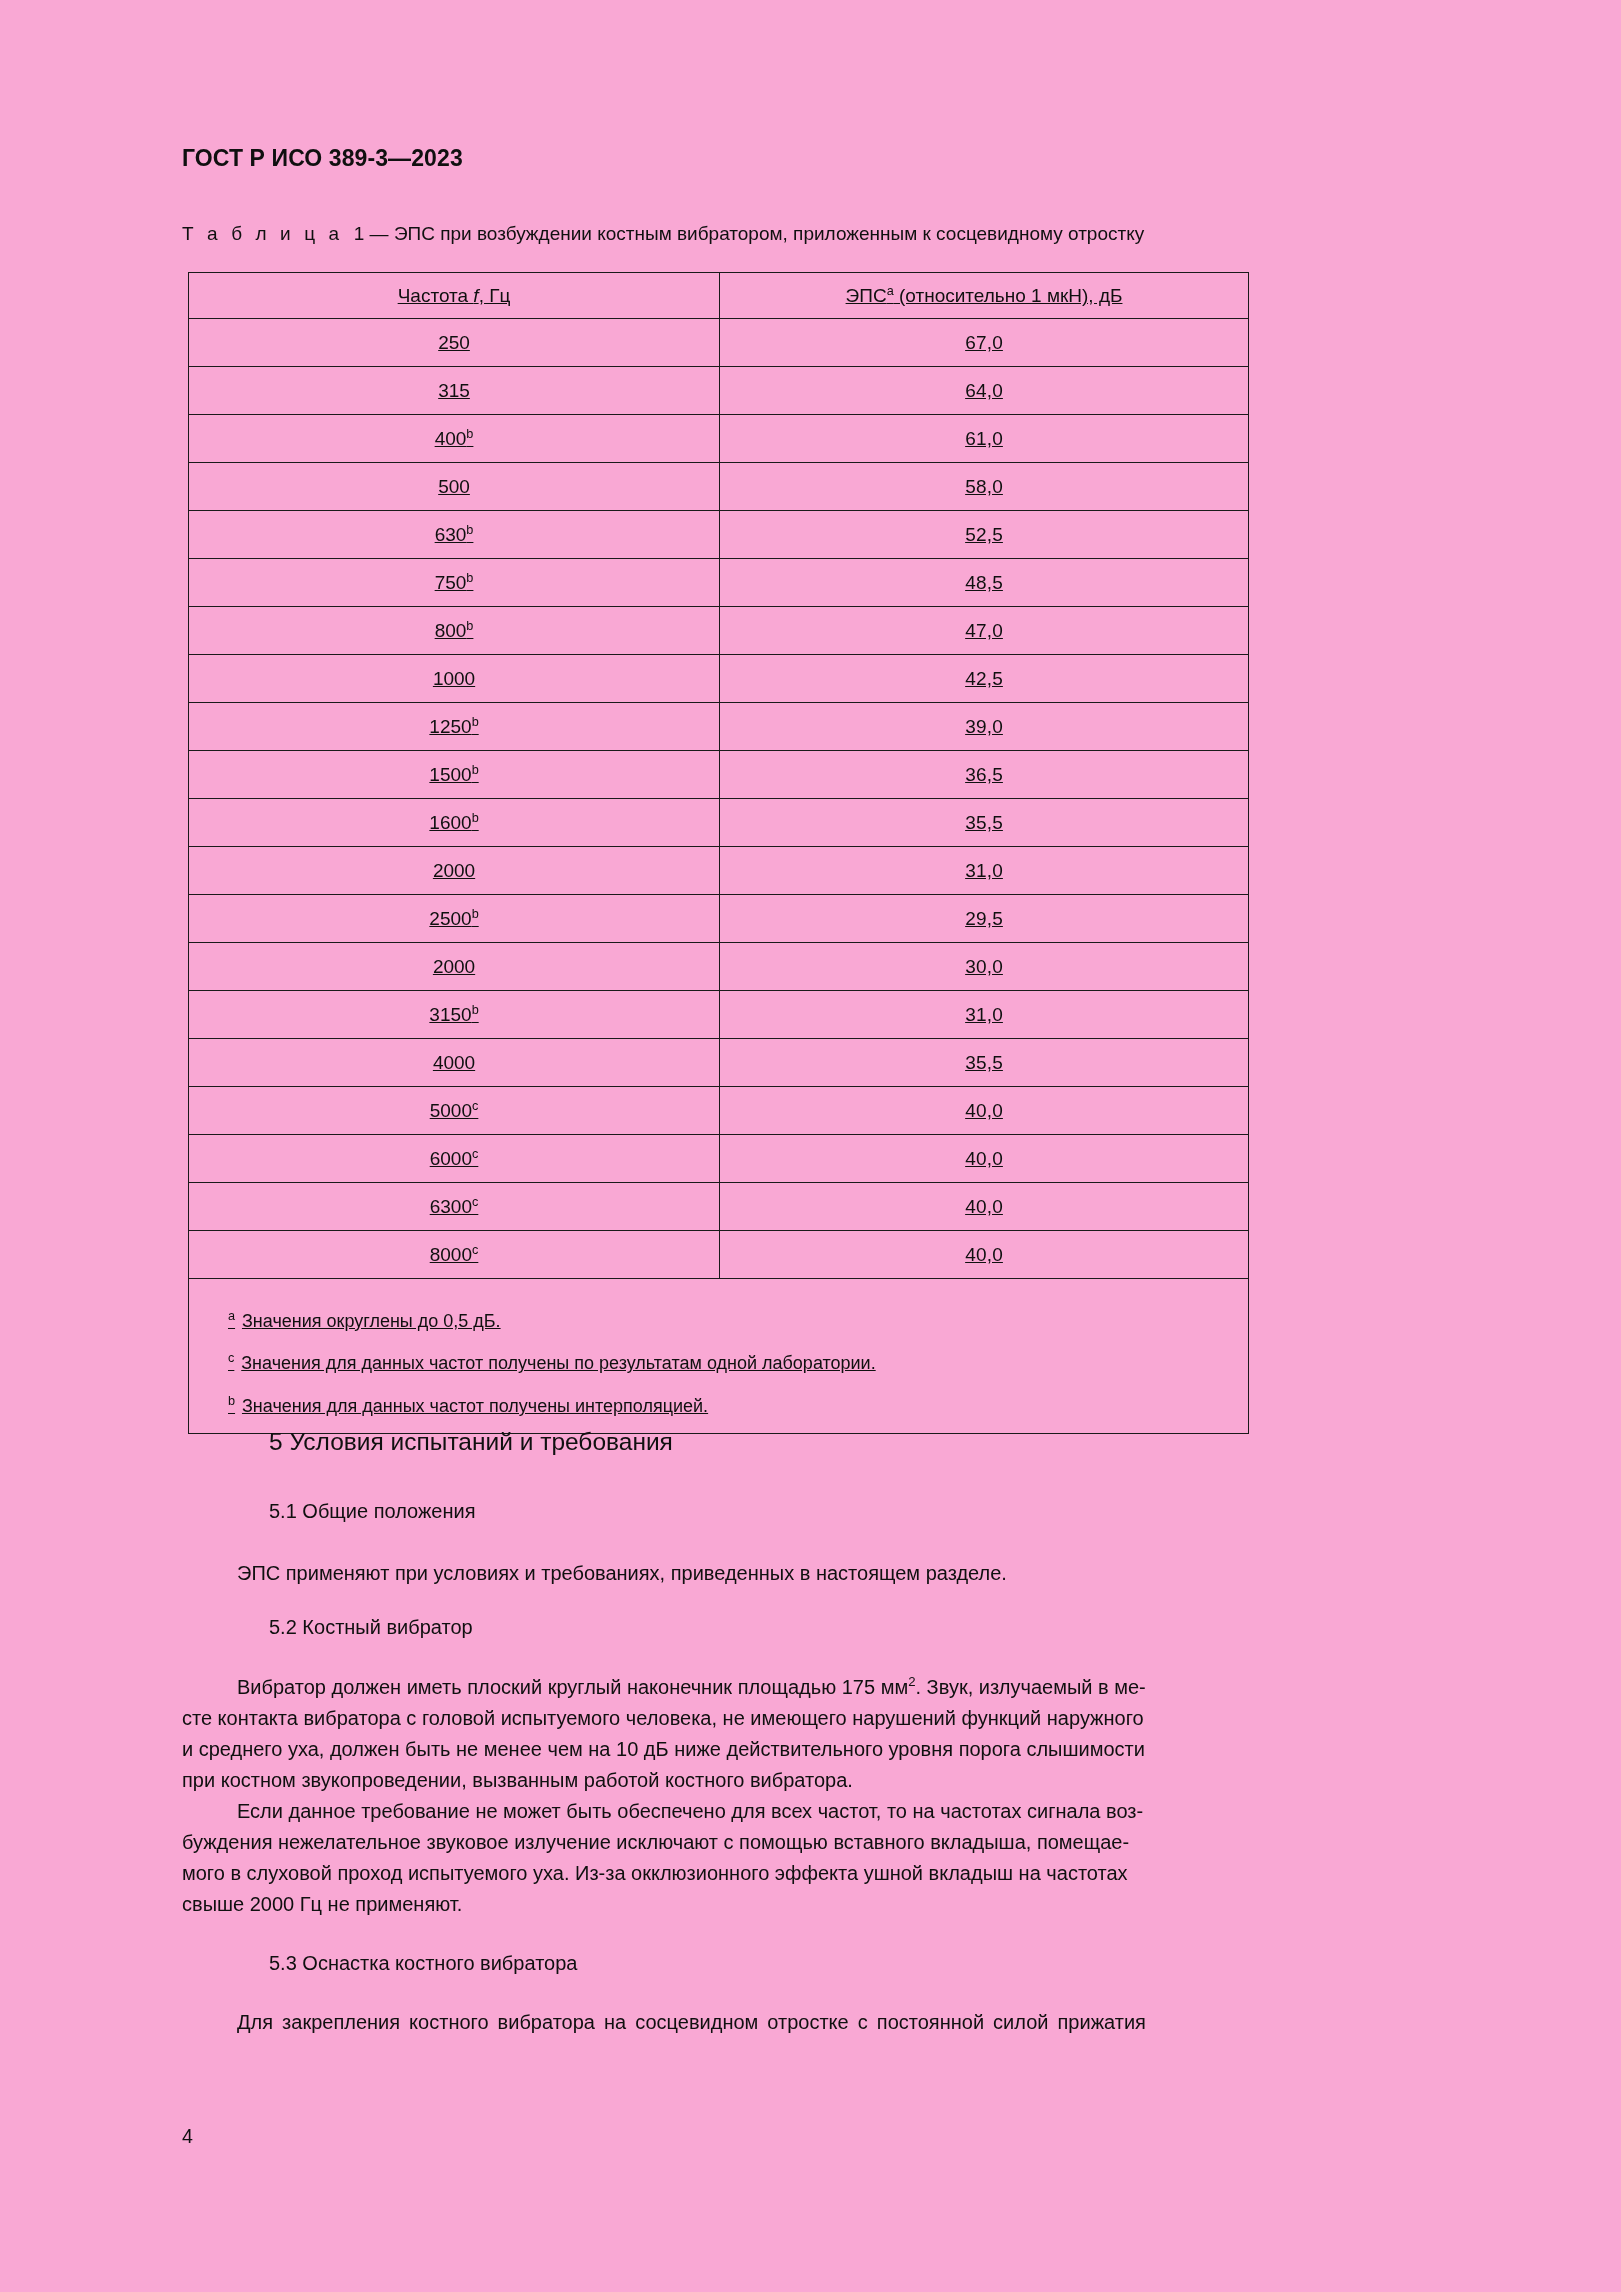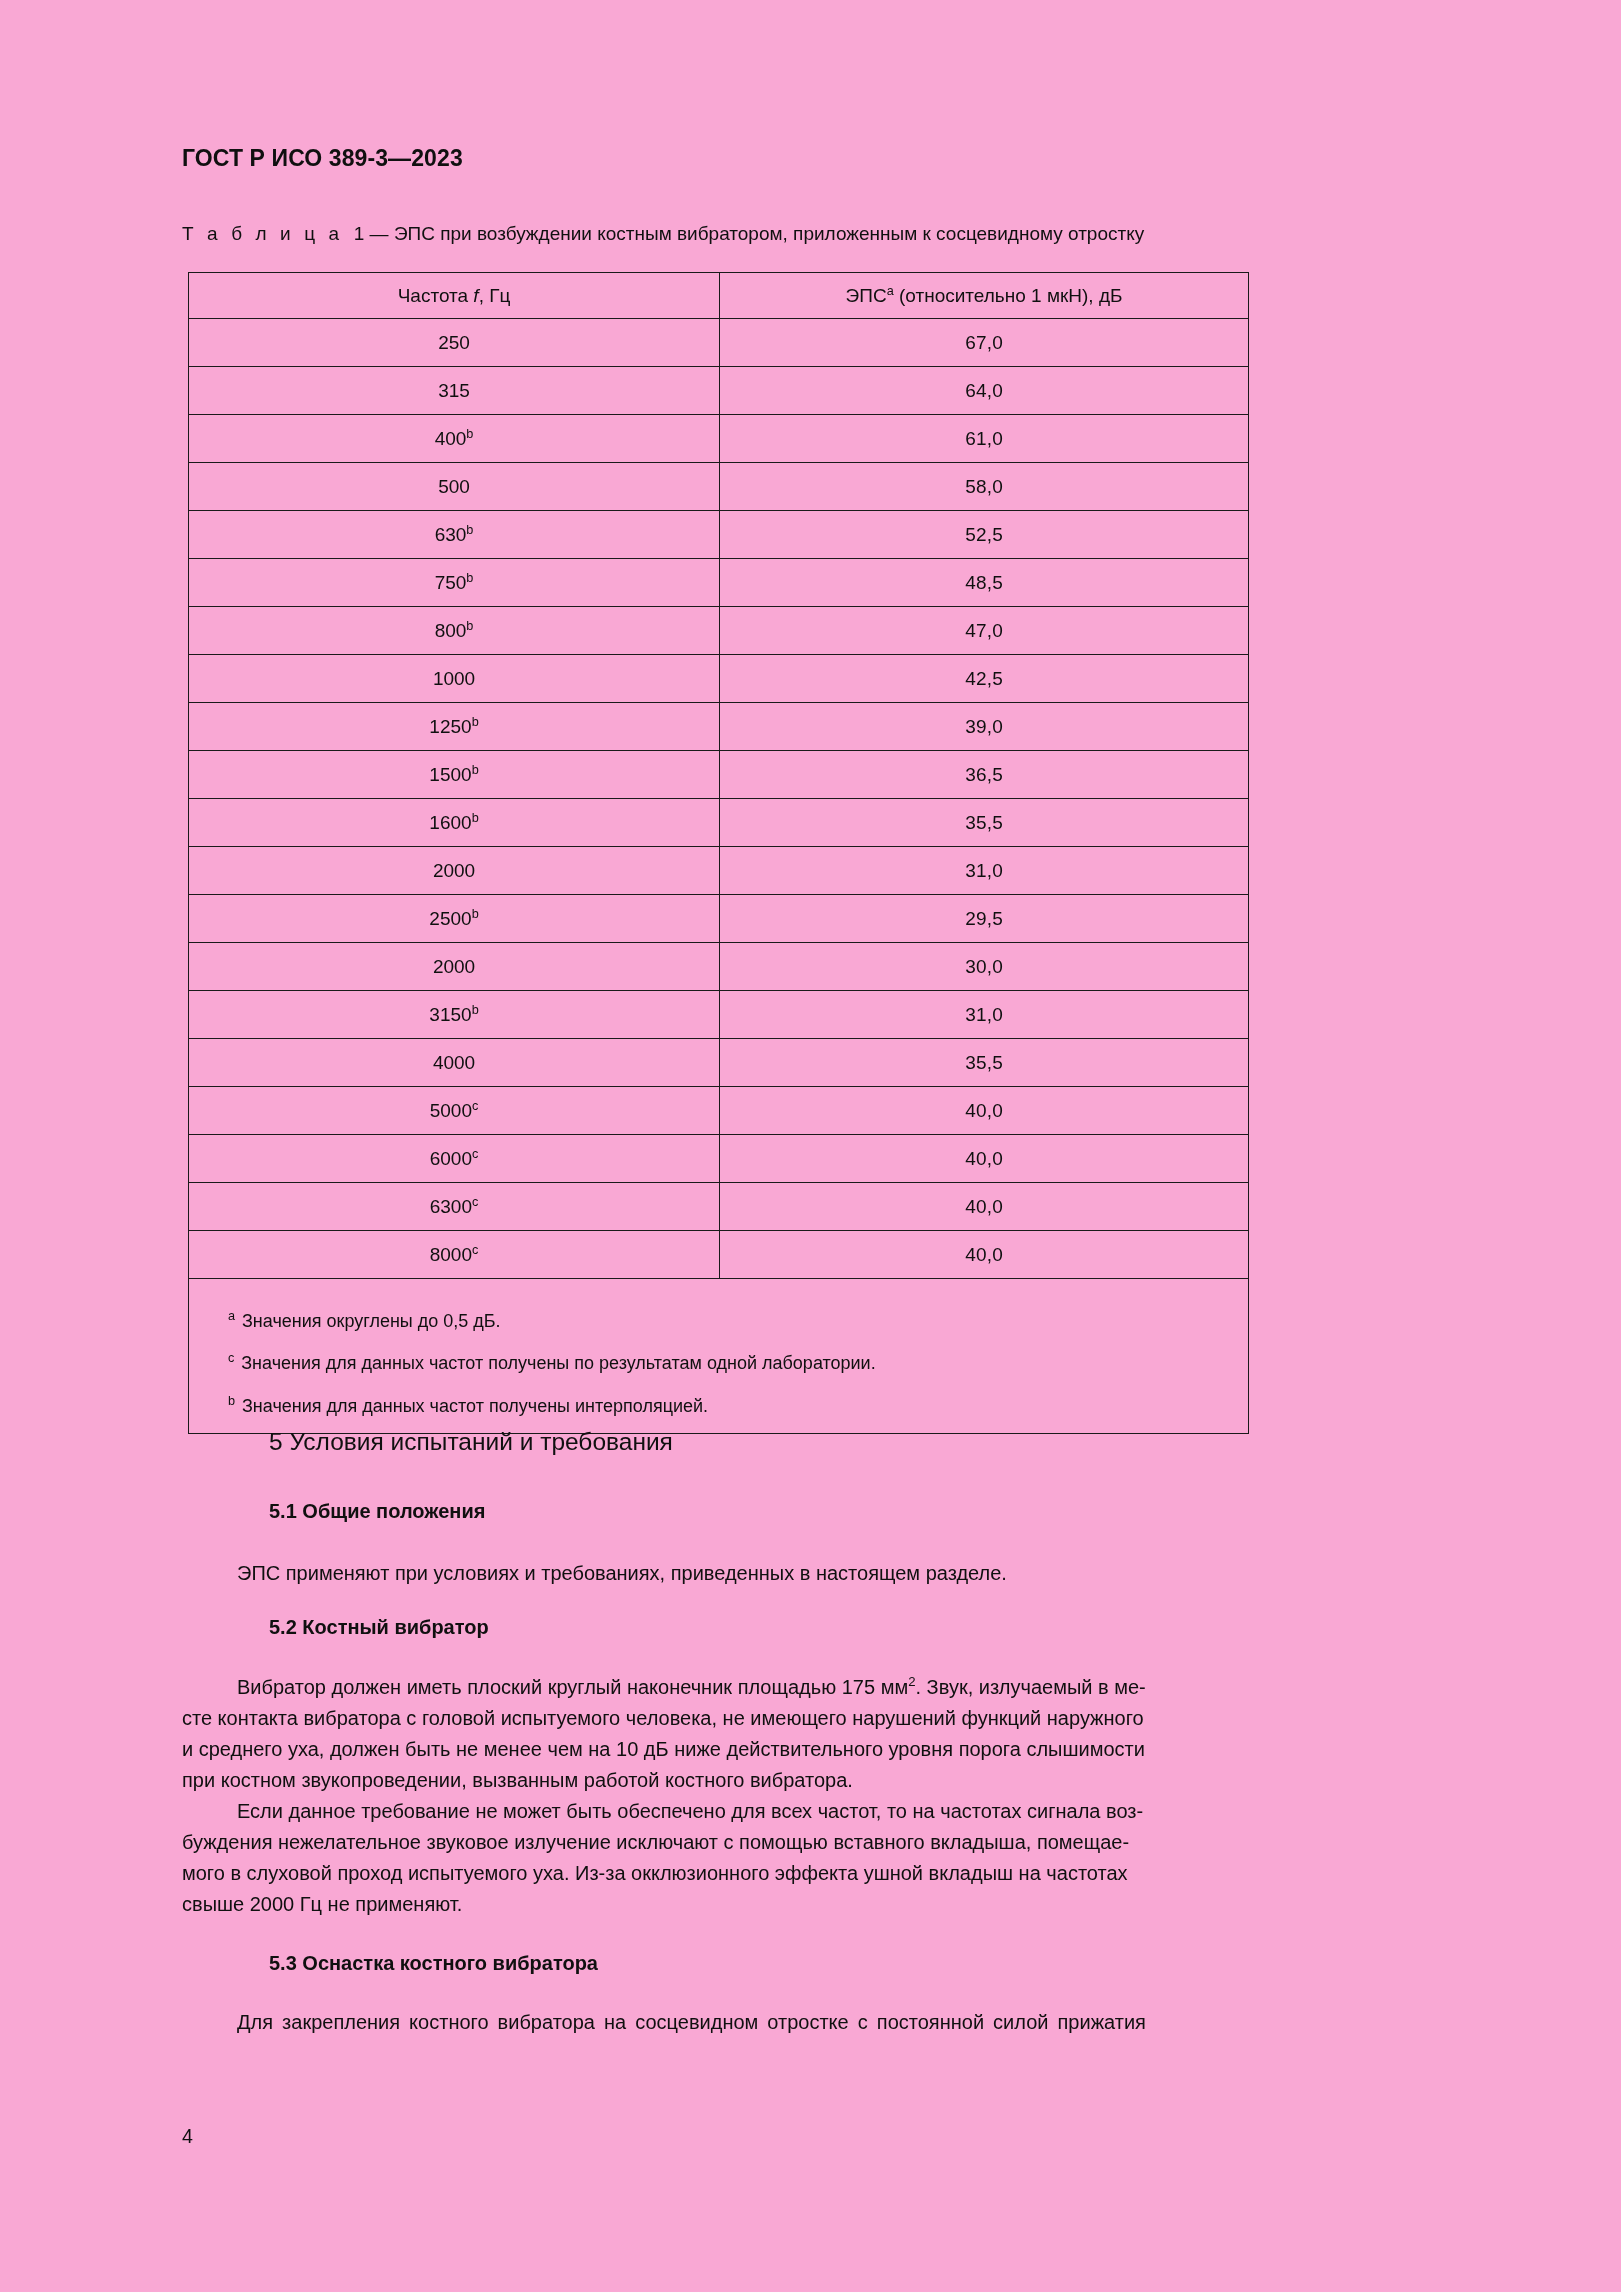--- a/index.html
+++ b/index.html
@@ -44,20 +44,21 @@
     letter-spacing: 4.1px;
     margin-top: 44px;
   }
 
   
   .tbl-wrap {
     position: absolute;
     left: 188px;
     top: 272px;
     width: 1061px;
+    text-decoration: underline;
   }
   table.data {
     border-collapse: collapse;
     width: 100%;
     table-layout: fixed;
   }
   table.data col.c1 { width: 50.1%; }
   table.data col.c2 { width: 49.9%; }
   table.data th, table.data td {
     border: 1.4px solid #1a1a1a;
@@ -105,21 +106,21 @@
     position: absolute;
     left: 269px;
     font-size: 24.5px;
     font-weight: normal;
     white-space: nowrap;
   }
   .h2 {
     position: absolute;
     left: 269px;
     font-size: 20px;
-    font-weight: bold;
+    font-weight: normal;
     white-space: nowrap;
   }
   .para {
     position: absolute;
     left: 182px;
     width: 1259px;
     font-size: 20px;
     line-height: 31px;
     text-align: justify;
     text-align-last: left;

